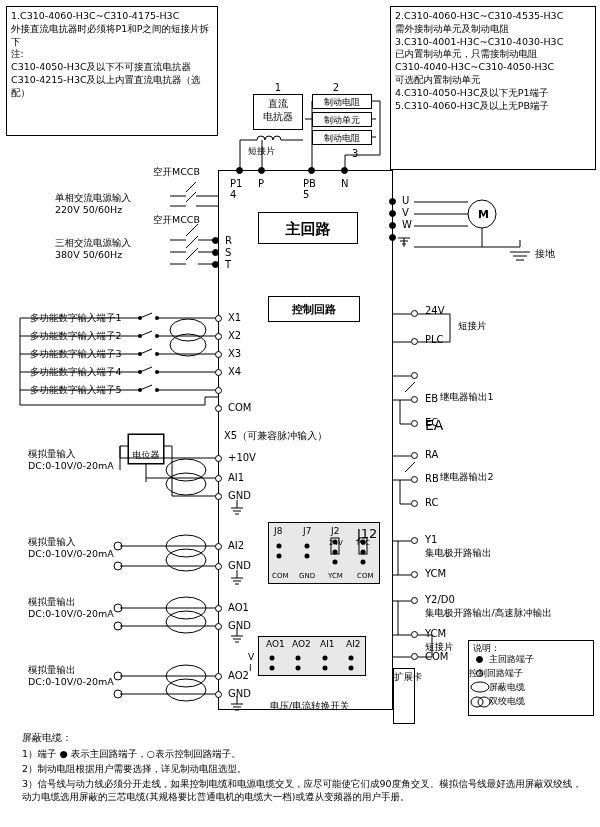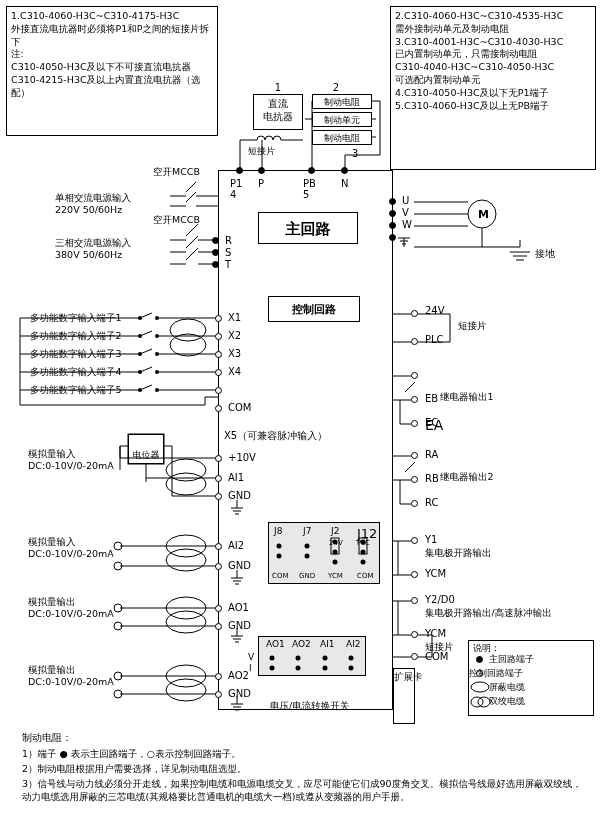--- a/index.html
+++ b/index.html
@@ -459,16 +459,16 @@
 <svg style="left:470px;top:680px;width:20px;height:14px;">
   <ellipse cx="10" cy="7" rx="9" ry="5" fill="none" stroke="#000" stroke-width="1"></ellipse>
 </svg>
 <div class="abs lbl" style="left:489px;top:682px;font-size:9px;">屏蔽电缆</div>
 <svg style="left:470px;top:694px;width:20px;height:16px;">
   <ellipse cx="7" cy="8" rx="6" ry="5" fill="none" stroke="#000" stroke-width="1"></ellipse>
   <ellipse cx="14" cy="8" rx="6" ry="5" fill="none" stroke="#000" stroke-width="1"></ellipse>
 </svg>
 <div class="abs lbl" style="left:489px;top:696px;font-size:9px;">双绞电缆</div>
 
-<div class="abs lbl" style="left:22px;top:732px;font-size:10px;">制动电阻：</div>
+<div class="abs lbl" style="left:22px;top:732px;font-size:10px;">屏蔽电缆：</div>
 <div class="abs" style="left:22px;top:748px;width:560px;font-size:9.5px;line-height:1.35;">1）端子 ● 表示主回路端子，○表示控制回路端子。</div>
 <div class="abs" style="left:22px;top:763px;width:560px;font-size:9.5px;line-height:1.35;">2）制动电阻根据用户需要选择，详见制动电阻选型。</div>
 <div class="abs" style="left:22px;top:778px;width:566px;font-size:9.5px;line-height:1.35;">3）信号线与动力线必须分开走线，如果控制电缆和电源电缆交叉，应尽可能使它们成90度角交叉。模拟信号线最好选用屏蔽双绞线，动力电缆选用屏蔽的三芯电缆(其规格要比普通电机的电缆大一档)或遵从变频器的用户手册。</div>
 
 </body></html>

